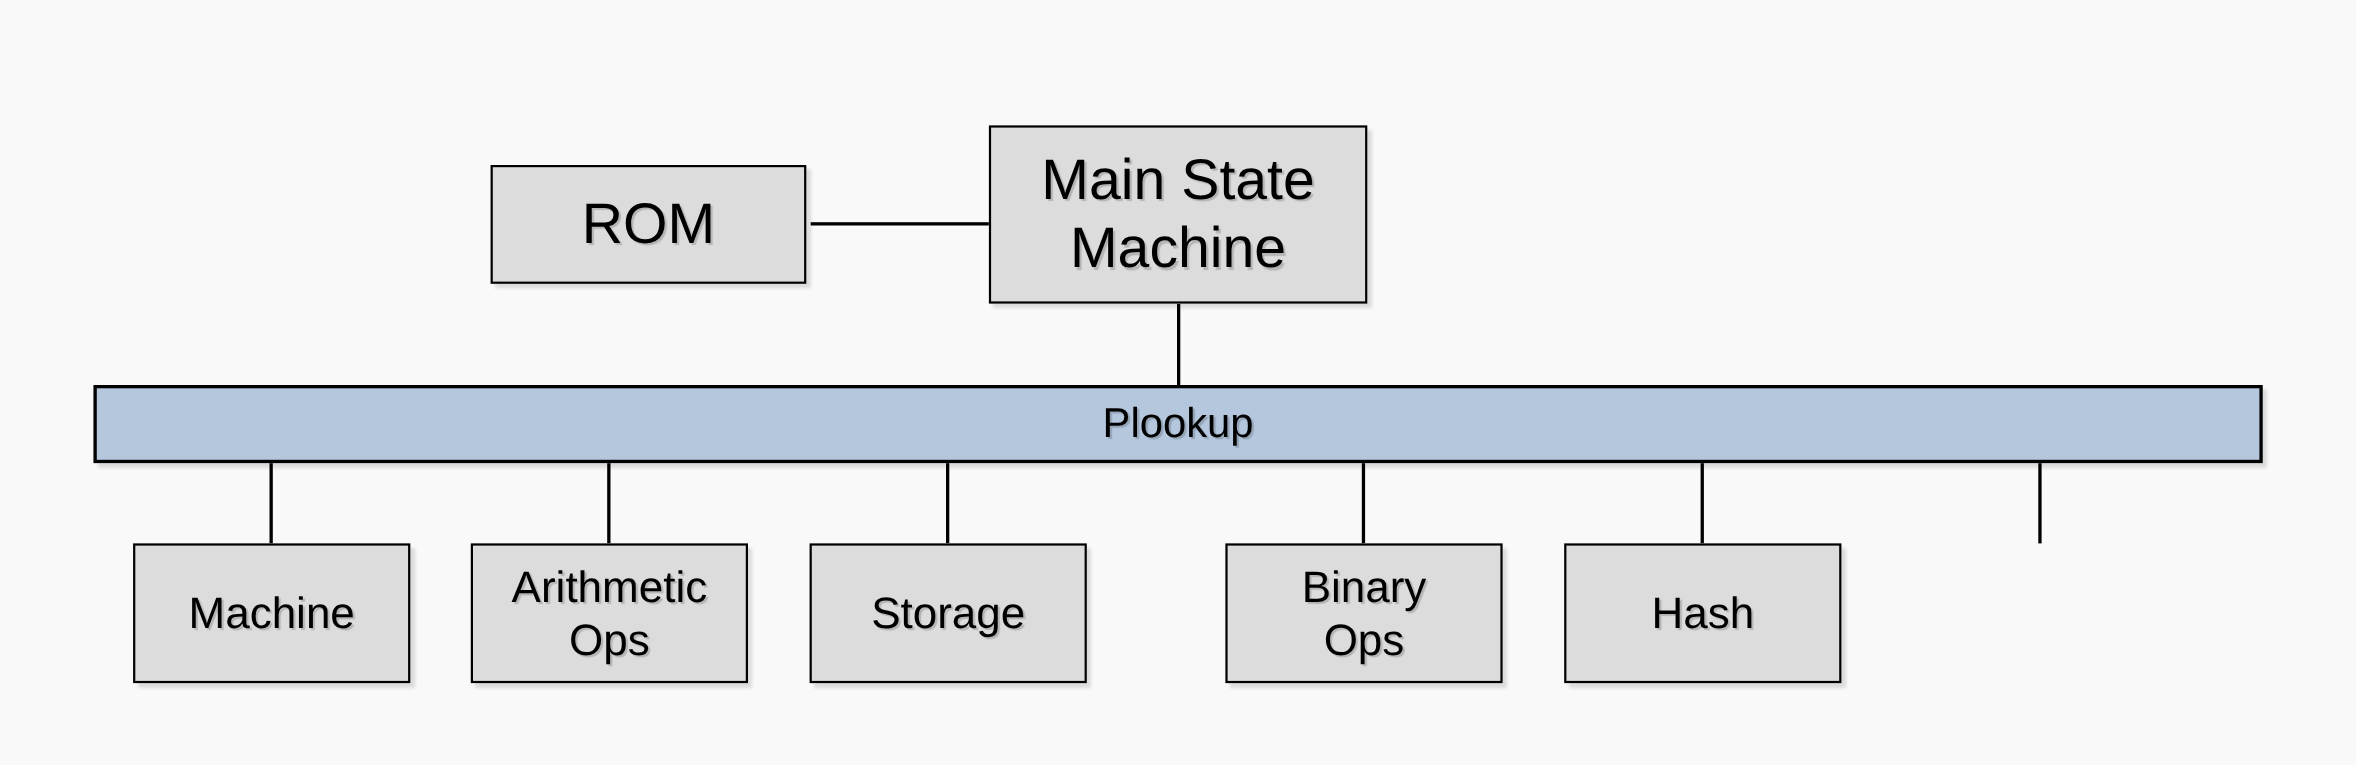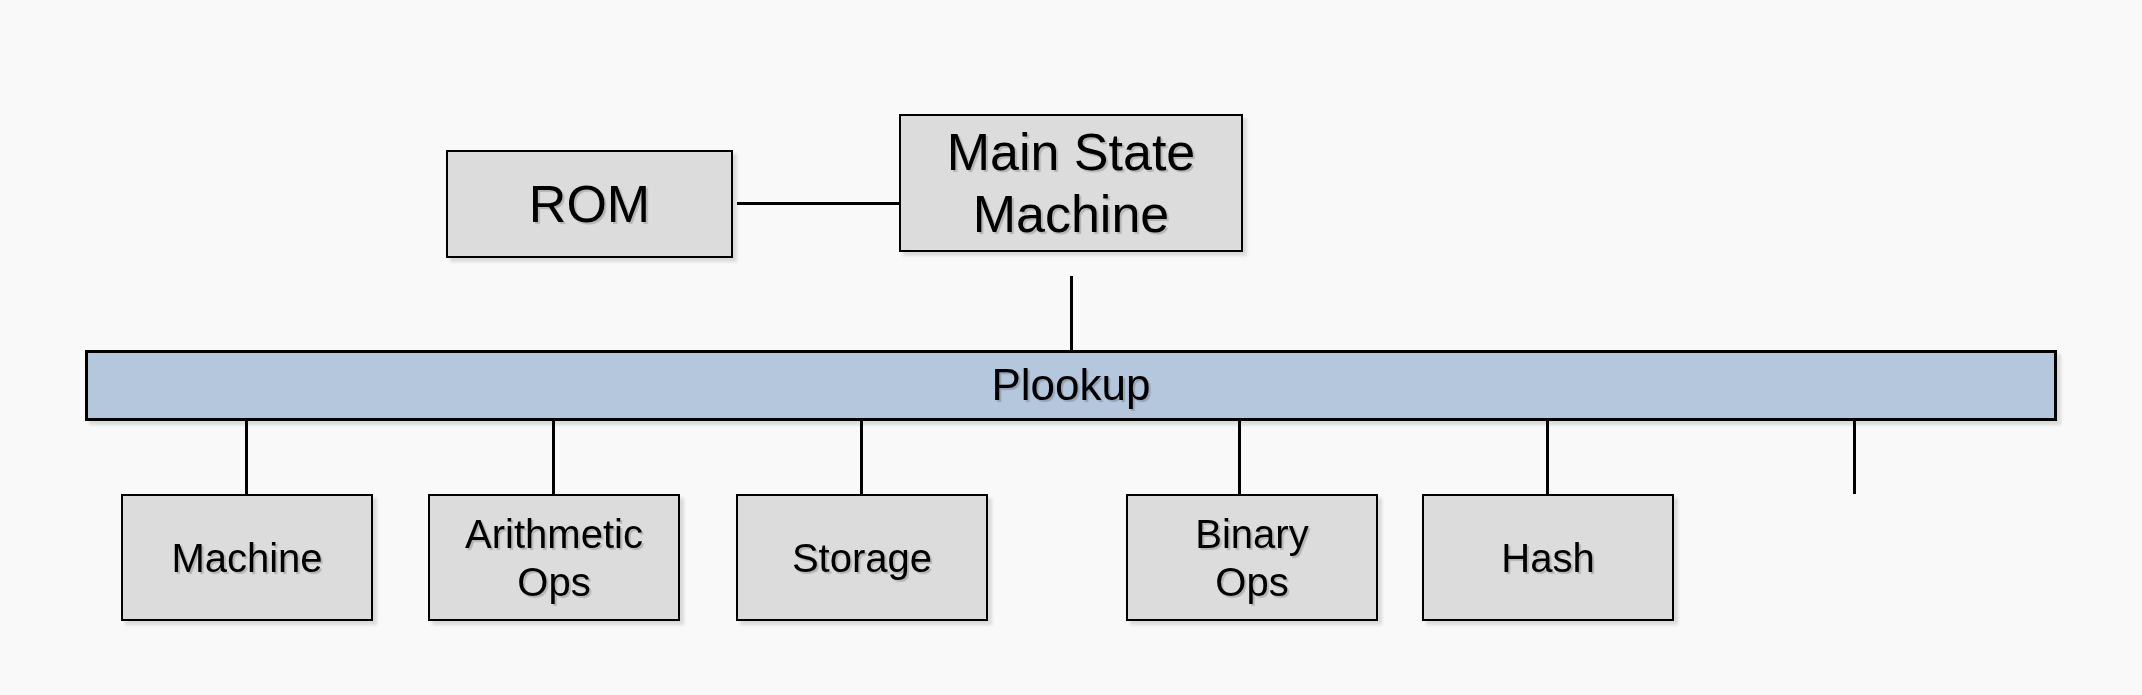--- a/index.html
+++ b/index.html
@@ -31,39 +31,39 @@
     text-shadow: 2px 2px 1px rgba(0,0,0,0.18);
     line-height: 1.2;
   }
   .rom {
     left: 446px; top: 150px;
     width: 287px; height: 108px;
     font-size: 52px;
   }
   .msm {
     left: 899px; top: 114px;
-    width: 344px; height: 138px;
+    width: 344px; height: 162px;
     font-size: 52px;
   }
   .bus {
     left: 85px; top: 350px;
     width: 1972px; height: 71px;
     background: #b4c7dd;
     border-width: 3px;
-    font-size: 44px;
+    font-size: 38px;
   }
   .leaf {
     top: 494px;
     width: 252px; height: 127px;
     font-size: 40px;
   }
   .leaf-0 { left: 121px; }
   .leaf-1 { left: 428px; }
   .leaf-2 { left: 736px; text-align: right; }
-  .leaf-3 { left: 1114px; margin-left: 12px; }
+  .leaf-3 { left: 1114px; }
   .leaf-4 { left: 1422px; }
   .leaf-5 { left: 1729px; }
   .line {
     position: absolute;
     background: #000;
   }
   .l-rom-msm { left: 737px; top: 202px; width: 162px; height: 3px; }
   .l-msm-bus { left: 1070px; top: 276px; width: 3px; height: 74px; }
   .l-leaf { top: 421px; width: 3px; height: 73px; }
   .l-leaf-0 { left: 245px; }

